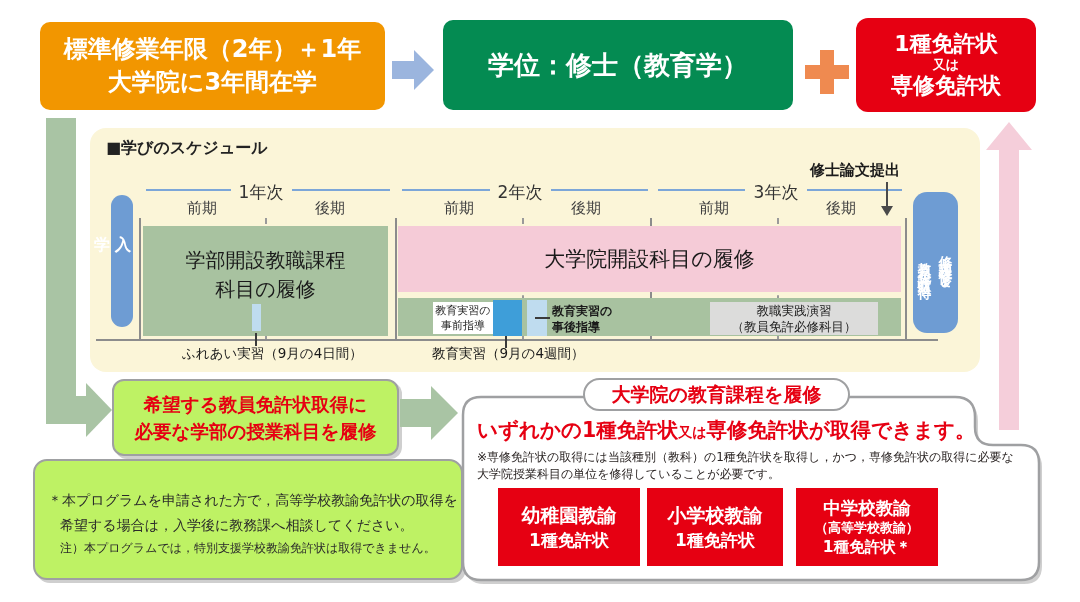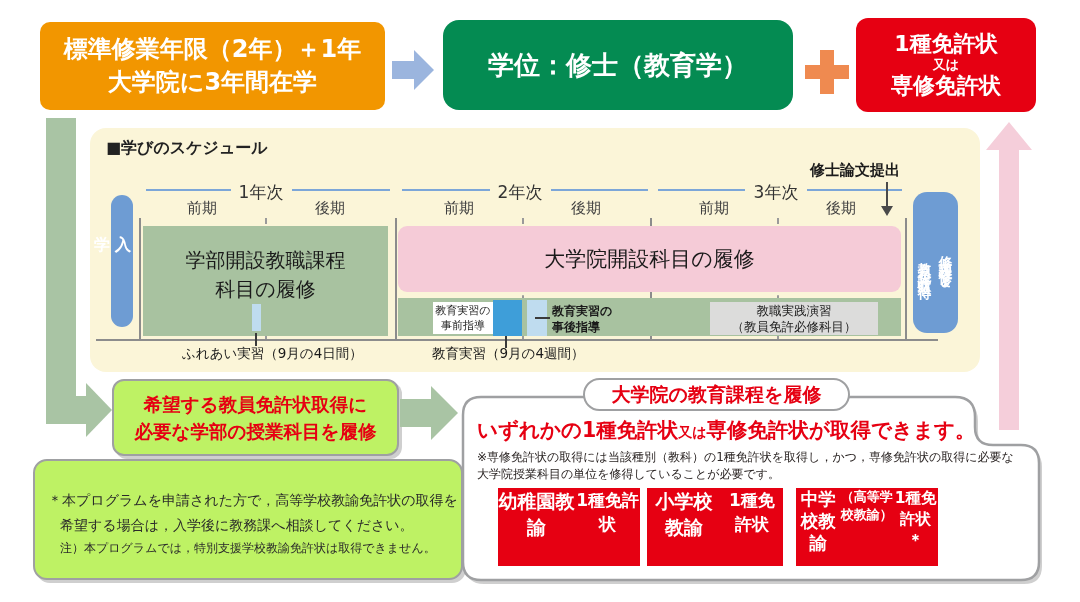--- a/index.html
+++ b/index.html
@@ -1,40 +1,40 @@
 <!DOCTYPE html>
 <html><head>
 <meta charset="utf-8">
 <style>
   html,body{margin:0;padding:0;background:#ffffff;}
   body{font-family:"DejaVu Sans","Liberation Sans",sans-serif;color:#1a1a1a;}
   #canvas{position:relative;width:1080px;height:602px;background:#ffffff;overflow:hidden;padding-left:48px;}
   .abs{position:absolute;}
   .flowbox{border-radius:10px;color:#ffffff;font-weight:700;text-align:center;display:flex;flex-direction:column;justify-content:center;}
   .orange{background:#F29600;}
-  .green{background:#048B52;border-radius:16px;}
+  .green{background:#048B52;}
   .redbox{background:#E60012;}
   .shaft{position:absolute;}
   .tri{position:absolute;width:0;height:0;}
   .panel{background:#FBF5D8;border-radius:16px;}
   .yline{position:absolute;height:2px;background:#7CA6D8;}
   .ylabel{position:absolute;font-size:17px;color:#333;text-align:center;}
   .term{position:absolute;font-size:15px;color:#3f3f3f;text-align:center;width:44px;}
   .vsolid{position:absolute;width:2px;background:#8C8C8C;}
   .vdash{position:absolute;width:0;border-left:2px dashed #9A9A9A;}
   .bar{position:absolute;}
   .sage{background:#A8C2A0;}
   .pink{background:#F5CBD7;}
   .bartext{text-align:center;font-weight:500;color:#1a1a1a;}
   .vpill{position:absolute;background:#6E9CD3;color:#fff;font-weight:700;writing-mode:vertical-rl;text-orientation:upright;text-align:left;}
   .smallcap{position:absolute;font-size:13.5px;color:#1a1a1a;white-space:nowrap;}
   .leader{position:absolute;background:#3a3a3a;}
   .whitebox{background:#bef264;border:2px solid #9FA0A2;border-radius:12px;box-shadow:3px 3px 0 #CFCFCF;}
   .rednote{color:#E60012;font-weight:700;}
-  .lic{position:absolute;background:#E60012;color:#fff;font-weight:700;text-align:center;display:flex;flex-direction:row;justify-content:center;}
+  .lic{position:absolute;background:#E60012;color:#fff;font-weight:700;text-align:center;display:flex;flex-direction:column;justify-content:center;}
   .nowrap{white-space:nowrap;}
 </style>
 </head>
 <body>
 
 <div id="canvas">
 
   <div class="abs flowbox orange" style="left:40px;top:22px;width:345px;height:88px;font-size:24px;line-height:33px;">
     <span>標準修業年限（2年）＋1年</span>
     <span>大学院に3年間在学</span>
@@ -108,21 +108,21 @@
   <div class="vpill" style="left:111px;top:195px;width:22px;height:132px;border-radius:11px;font-size:16px;letter-spacing:56px;padding-top:28px;padding-left:3px;box-sizing:border-box;"><span>入学</span></div>
 
   <div class="bar sage" style="left:143px;top:226px;width:245px;height:110px;">
     <div class="bartext" style="padding-top:20px;font-size:20px;line-height:29px;">
       <div>学部開設教職課程</div>
       <div>科目の履修</div>
     </div>
   </div>
   <div class="bar" style="left:252px;top:304px;width:9px;height:27px;background:#BFDCEF;"></div>
 
-  <div class="bar pink" style="left:398px;top:226px;width:503px;height:66px;display:flex;align-items:center;justify-content:center;border-radius:9px;">
+  <div class="bar pink" style="left:398px;top:226px;width:503px;height:66px;display:flex;align-items:center;justify-content:center;">
     <span style="font-size:21px;">大学院開設科目の履修</span>
   </div>
 
   <div class="bar sage" style="left:398px;top:298px;width:503px;height:38px;"></div>
   <div class="bar" style="left:433px;top:302px;width:60px;height:32px;background:#ffffff;text-align:center;font-size:11px;line-height:15px;padding-top:1px;box-sizing:border-box;font-weight:500;">
     <div>教育実習の</div>
     <div>事前指導</div>
   </div>
   <div class="bar" style="left:493px;top:300px;width:29px;height:36px;background:#3E9ED9;"></div>
   <div class="bar" style="left:527px;top:300px;width:20px;height:36px;background:#BFDCEF;"></div>

